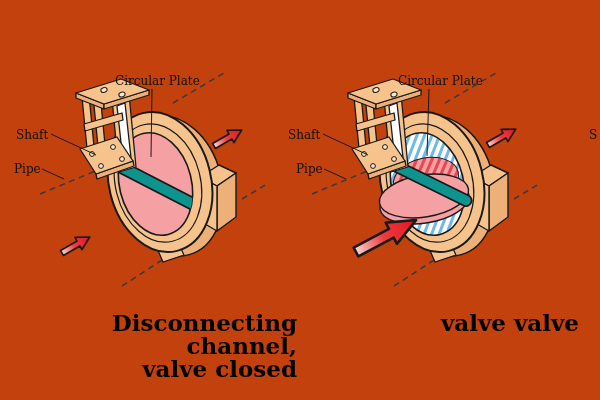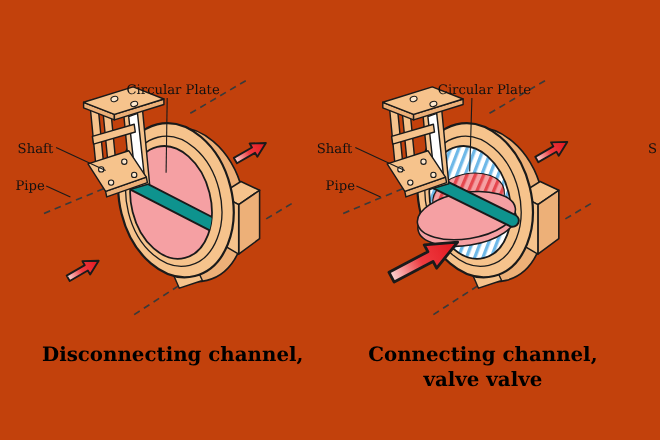--- a/index.html
+++ b/index.html
@@ -1,20 +1,20 @@
 <!DOCTYPE html>
 <html><head>
 <meta charset="utf-8">
 <style>
   html,body{margin:0;padding:0;background:#ffffff;}
   #stage{position:relative;width:600px;height:400px;background:#c2410c;overflow:hidden;
          font-family:"DejaVu Serif", serif;}
   #diagram-svg{position:absolute;left:0;top:0;}
-  .caption{position:absolute;top:311px;width:280px;text-align:center;color:#000;
-           font-family:"DejaVu Serif", serif;font-weight:700;font-size:18px;line-height:23px;}
+  .caption{position:absolute;top:311px;width:280px;text-align:right;color:#000;
+           font-family:"DejaVu Serif", serif;font-weight:700;font-size:23px;line-height:23px;}
   #caption-left{left:17px;}
   #caption-right{left:299px;}
   .diagram-label{font-family:"DejaVu Serif", serif;font-size:12px;fill:#111111;}
   .leader{stroke:#1a1a1a;stroke-width:1;}
   .dash{stroke:#3a3a3a;stroke-width:1.5;stroke-dasharray:6 4.5;fill:none;}
 </style>
 </head>
 <body>
 
 <div id="stage">
@@ -138,19 +138,19 @@
 
     <use href="#flow-arrow-small-shape" transform="translate(488,145) rotate(-30)"></use>
     <g transform="translate(356,252) rotate(-28)">
       <path d="M0,-5 L40,-5 L40,-12 L68,0 L40,12 L40,5 L0,5 Z" fill="url(#gradArrowBig)" stroke="#1a1a1a" stroke-width="2.6" stroke-linejoin="round"></path>
     </g>
   </g>
 </svg>
 
 <div class="caption" id="caption-left">
   <div>Disconnecting channel,</div>
+  <div>valve closed</div>
 </div>
 <div class="caption" id="caption-right">
-  <div>Connecting channel,</div>
   <div>valve valve</div>
 </div>
 
 </div>
 
 </body></html>

